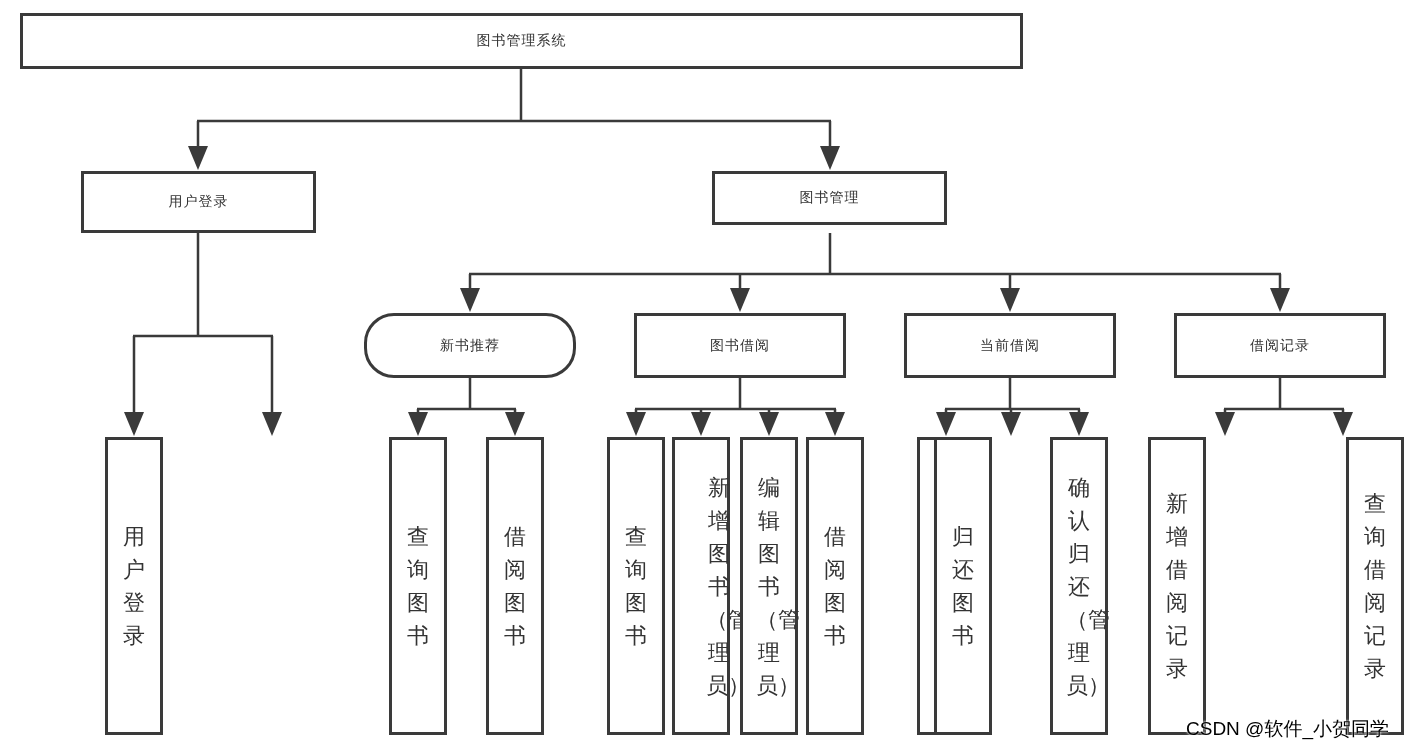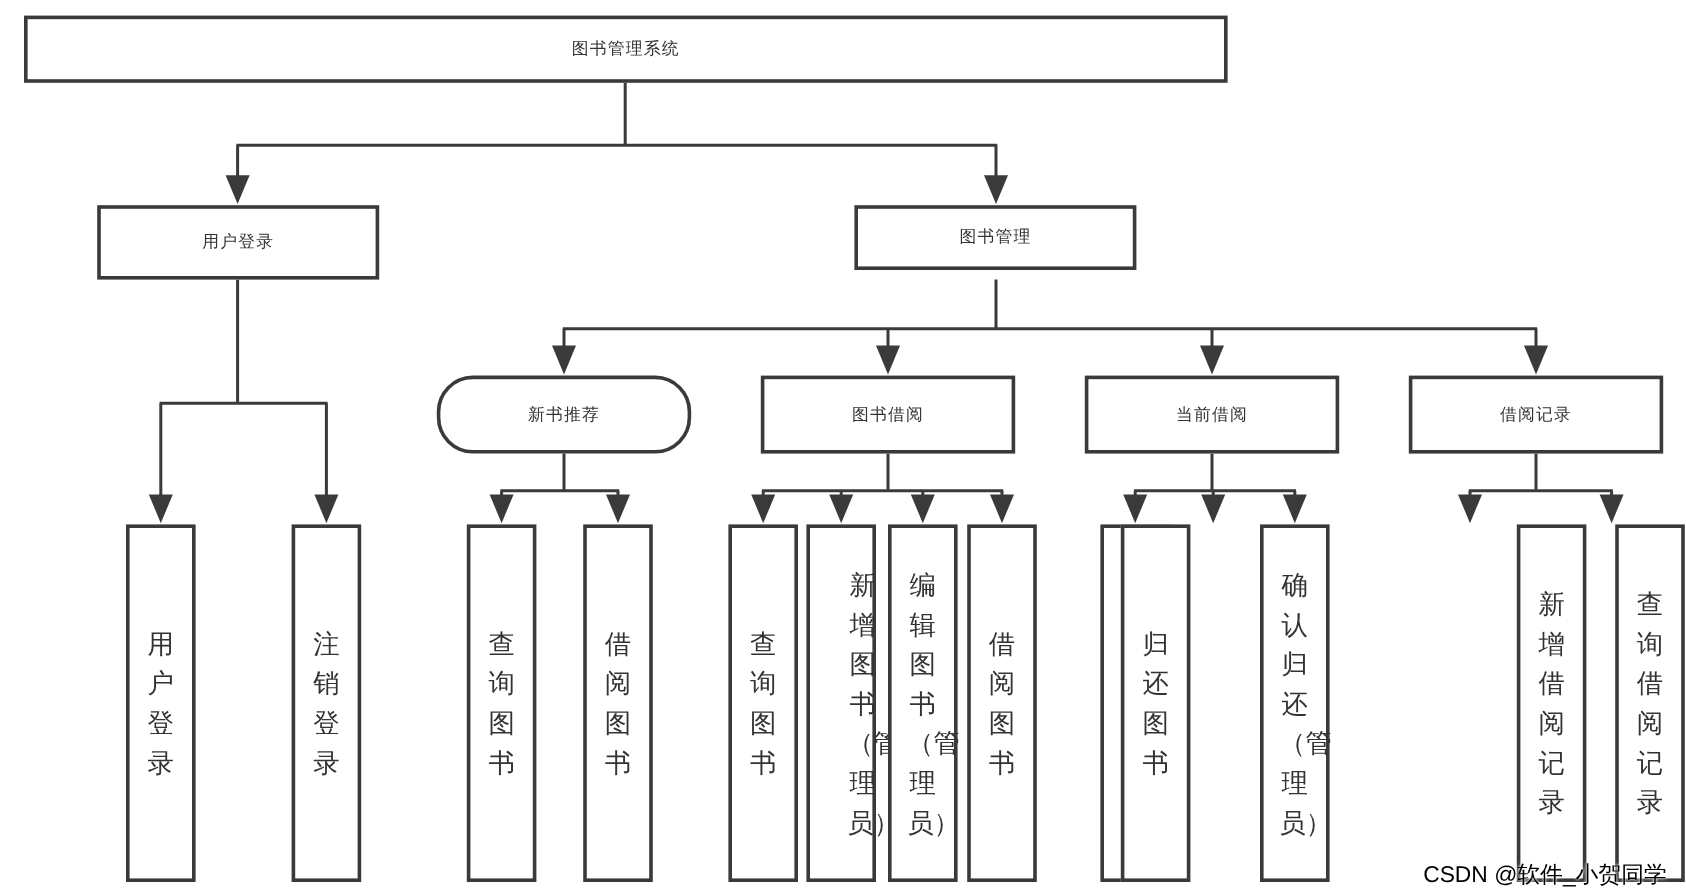--- a/index.html
+++ b/index.html
@@ -15,21 +15,21 @@
   
   .nr {left:20px;  top:13px;  width:1003px;height:56px;}
   .na {left:81px;  top:171px; width:235px; height:62px;}
   .nb {left:712px; top:171px; width:235px; height:54px;}
   .n3 {top:313px;width:212px;height:65px;}
   .n3a{left:364px;border-radius:30px;} .n3b{left:634px;} .n3c{left:904px;} .n3d{left:1174px;}
   .la{left:105px;} .lb{left:243px;}
   .lc{left:389px;} .ld{left:486px;}
   .le{left:607px;} .lf{left:672px;padding-left:36px;} .lg{left:740px;} .lh{left:806px;}
   .li{left:917px;} .lj{left:934px;} .lk{left:1050px;}
-  .ll{left:1264px;} .lm{left:1346px;}
+  .ll{left:1148px;} .lm{left:1346px;}
   .watermark{position:absolute;left:1186px;top:716px;z-index:3;font-size:19px;color:#000000;
              white-space:nowrap;text-shadow:0 0 3px #ffffff,0 0 2px #ffffff;}
 </style>
 </head>
 <body>
 
 <div class="canvas">
 
   <svg class="connectors" viewBox="0 0 1405 747" xmlns="http://www.w3.org/2000/svg">
     <g stroke="#3a3a3a" stroke-width="2.5" fill="none">
@@ -77,23 +77,20 @@
   <div class="node nb h">图书管理</div>
 
   <div class="node n3 n3a h">新书推荐</div>
   <div class="node n3 n3c h">当前借阅</div>
   <div class="node n3 n3b h">图书借阅</div>
   <div class="node n3 n3d h">借阅记录</div>
 
   <div class="node leaf la">
     <span class="vtext">用户登录</span>
     </div>
-  <div class="node leaf lb">
-    <span class="vtext">注销登录</span>
-    </div>
 
   <div class="node leaf lc">
     <span class="vtext">查询图书</span>
     </div>
   <div class="node leaf ld">
     <span class="vtext">借阅图书</span>
     </div>
 
   <div class="node leaf le">
     <span class="vtext">查询图书</span>

